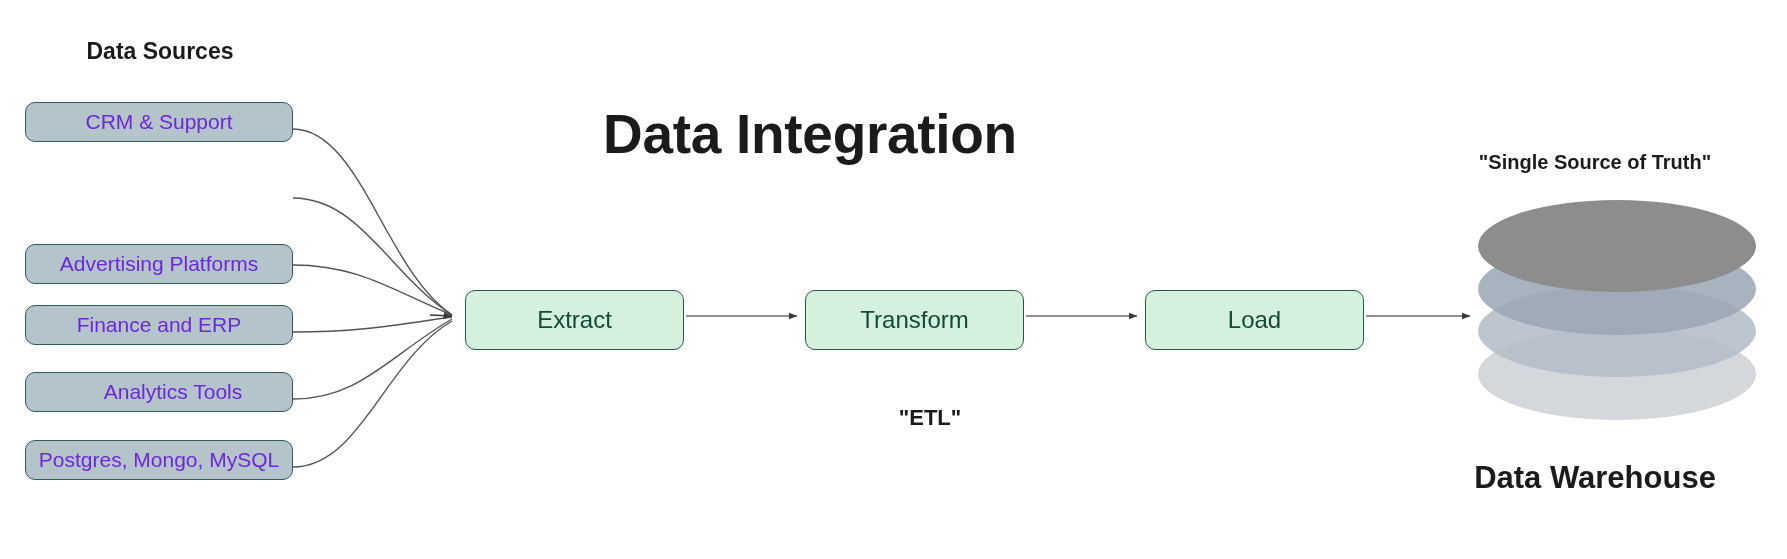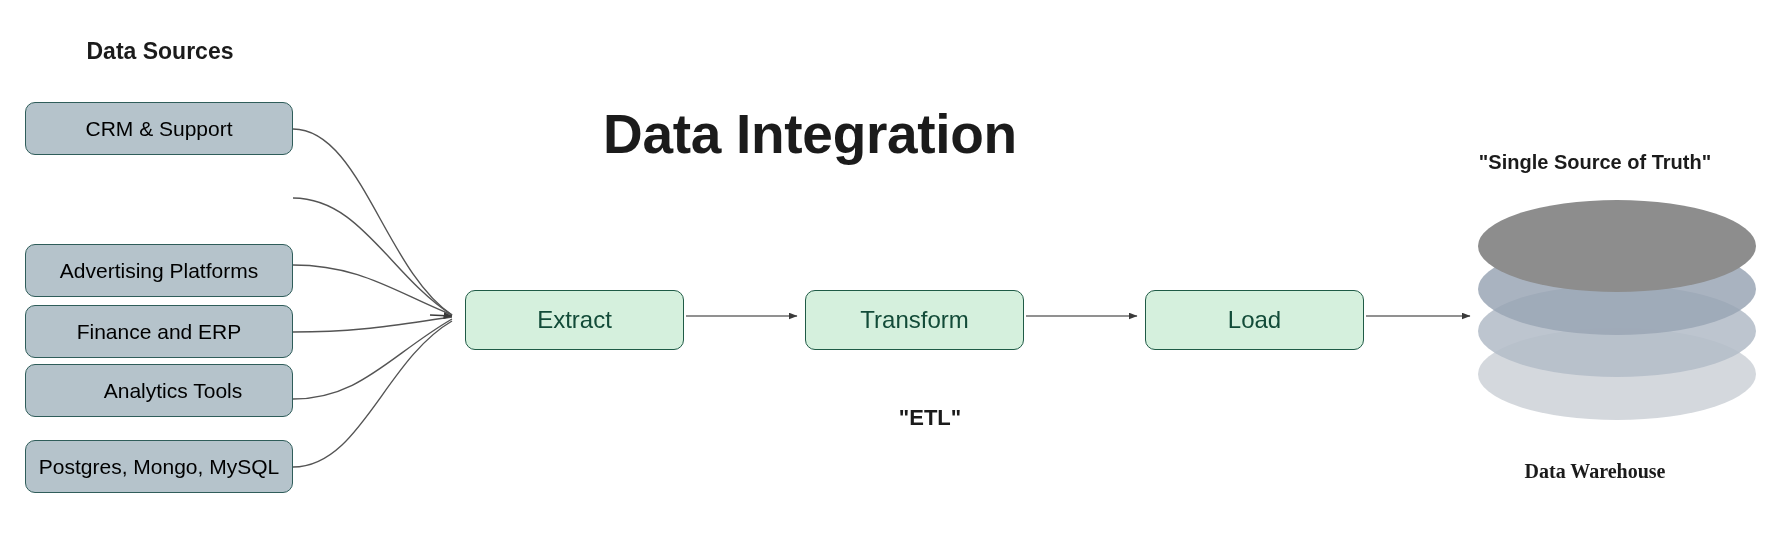--- a/index.html
+++ b/index.html
@@ -62,42 +62,41 @@
     top: 131px;
     width: 330px;
     text-align: center;
     font-size: 20px;
   }
   #warehouse-label {
     left: 1430px;
     top: 440px;
     width: 330px;
     text-align: center;
-    font-size: 20px;
-    font-family: Liberation Serif, serif;
+    font-size: 31px;
   }
 
   
   .node {
     position: absolute;
     box-sizing: border-box;
     display: flex;
     align-items: center;
     justify-content: center;
     border-radius: 10px;
     text-align: center;
     line-height: 1.1;
   }
   .node-source {
     left: 25px;
     width: 268px;
-    height: 53px;
+    height: 40px;
     background: #b5c3cb;
     border: 1.6px solid #2f5d5a;
-    color: #000000;
+    color: #6d28d9;
     font-size: 21px;
   }
   .node-stage {
     width: 219px;
     height: 60px;
     background: #d5f0dd;
     border: 1.6px solid #1f5b46;
     color: #124b38;
     font-size: 24px;
     top: 270px;
@@ -172,21 +171,21 @@
 
   <div class="node node-source" style="top:82px;">
     <span>CRM &amp; Support</span>
   </div>
   <div class="node node-source" style="top:224px;">
     <span>Advertising Platforms</span>
   </div>
   <div class="node node-source" style="top:285px;">
     <span>Finance and ERP</span>
   </div>
-  <div class="node node-source" style="top:344px;padding-left:28px;">
+  <div class="node node-source" style="top:352px;padding-left:28px;">
     <span>Analytics Tools</span>
   </div>
   <div class="node node-source" style="top:420px;">
     <span>Postgres, Mongo, MySQL</span>
   </div>
 
   <div class="heading" id="diagram-title">Data Integration</div>
 
   <div class="node node-stage" id="node-extract">
     <span>Extract</span>

